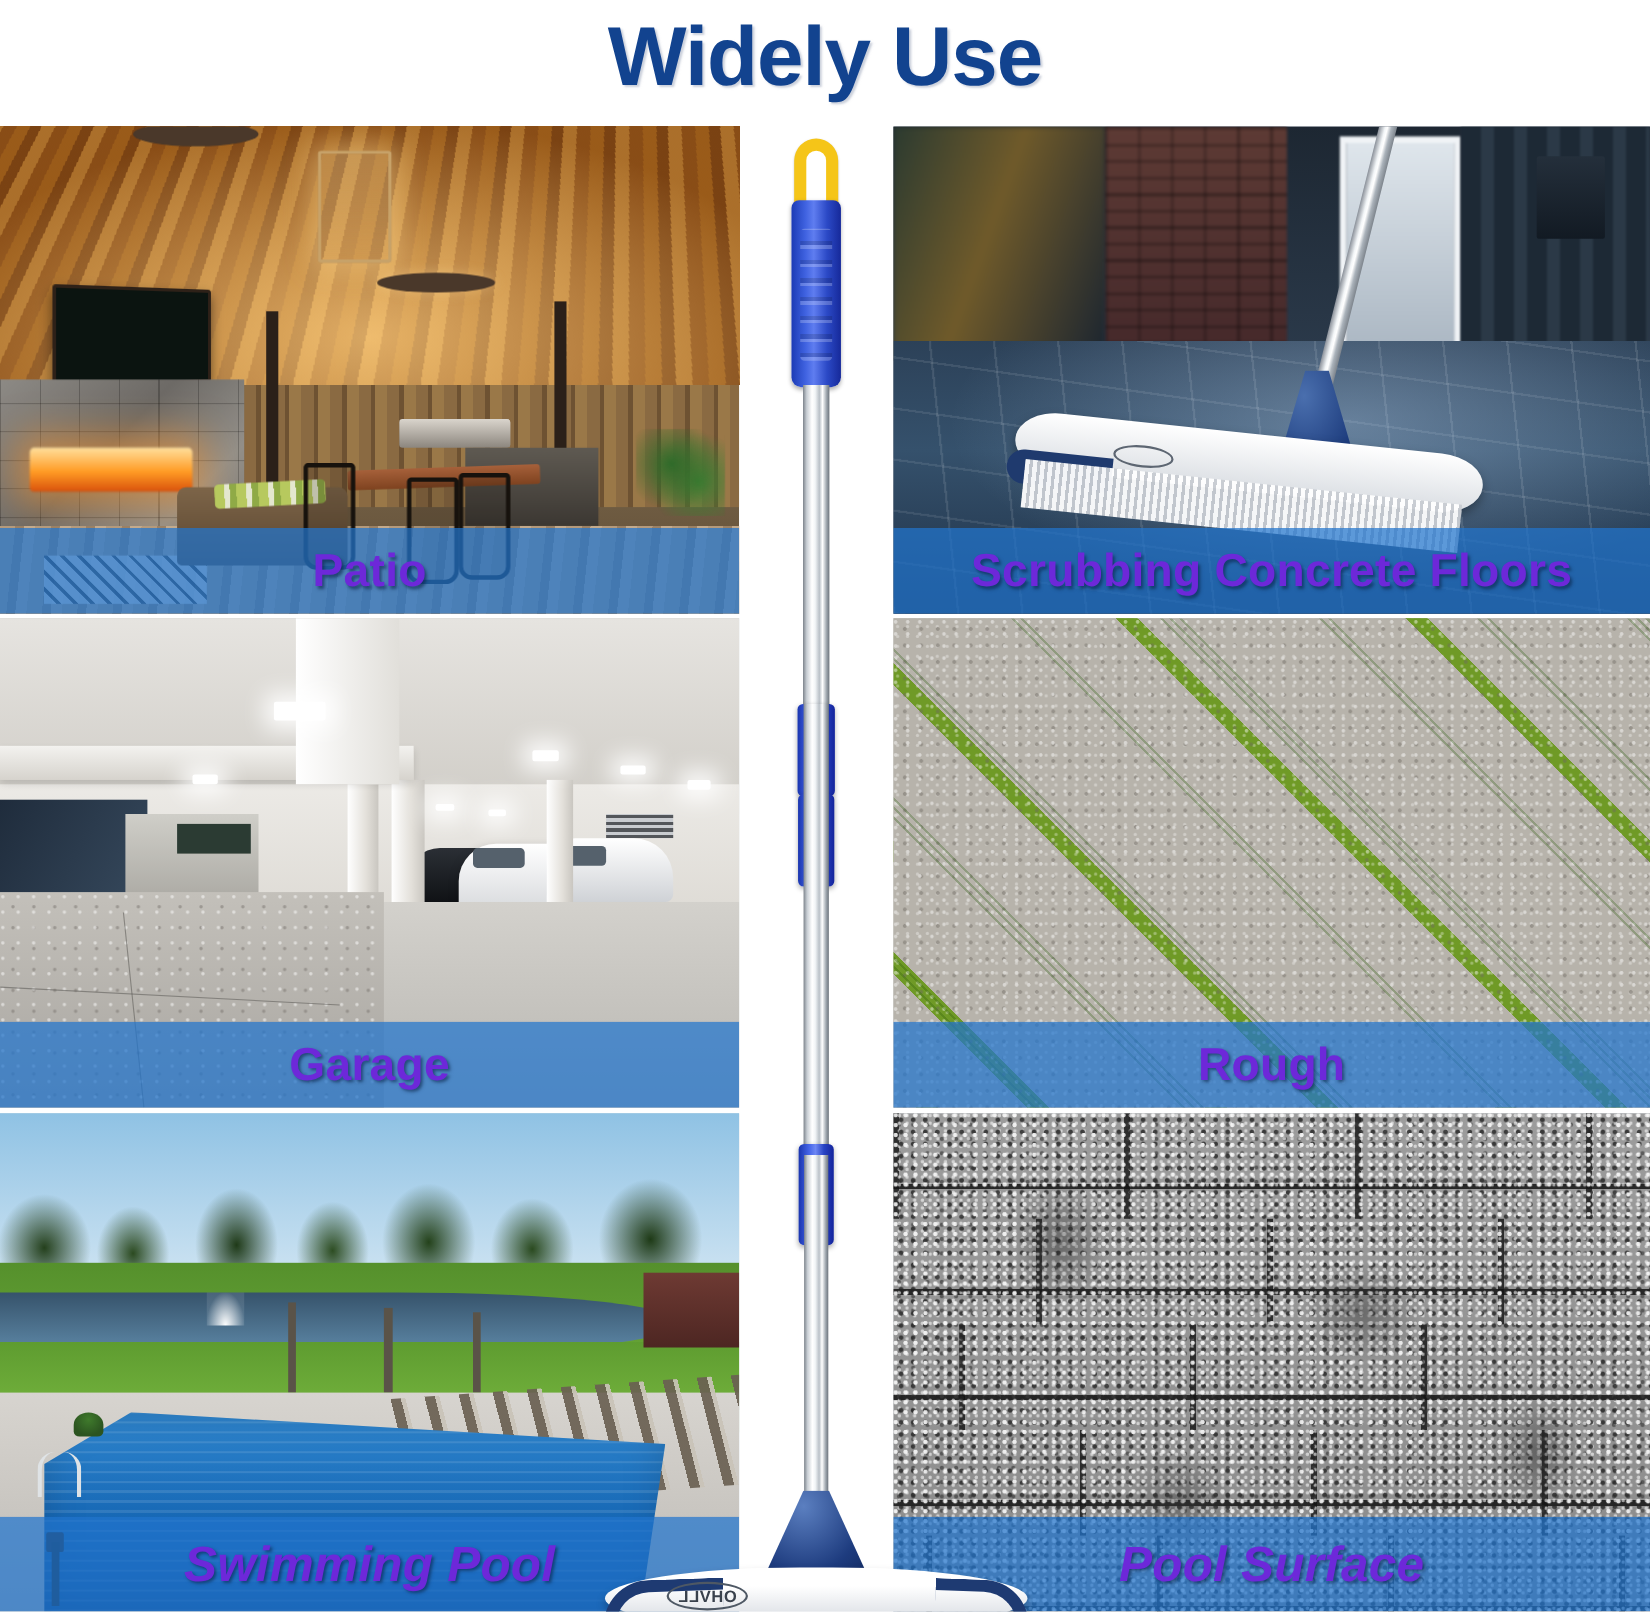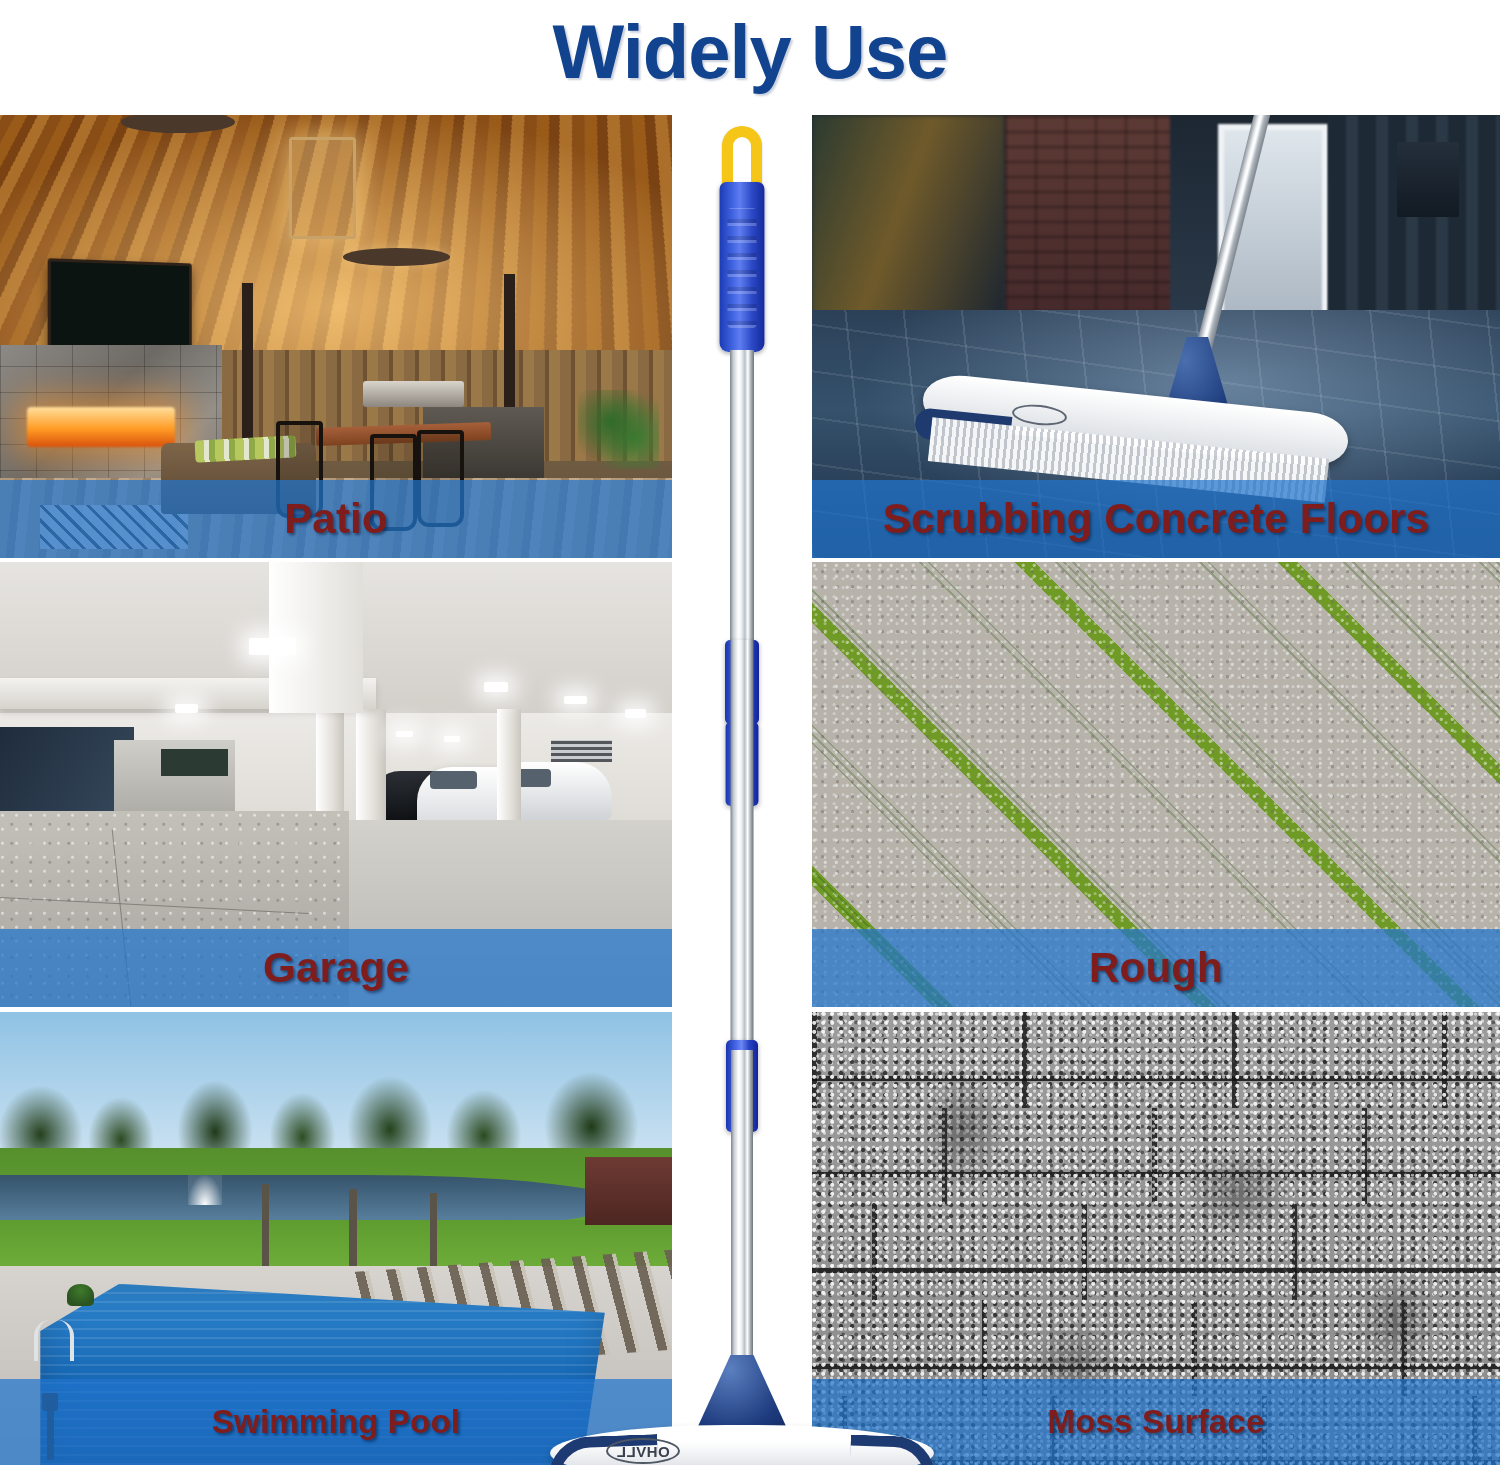--- a/index.html
+++ b/index.html
@@ -33,25 +33,25 @@
 
   
   .capband {
     position: absolute; left: 0; right: 0; bottom: 0;
     height: 78px;
     background: rgba(33,117,205,.72);
     display: flex; align-items: center; justify-content: center;
   }
   .r3 .capband { height: 86px; }
   .captxt {
-    color: #7f1d1d; font-weight: bold; font-size: 42px;
+    color: #6d28d9; font-weight: bold; font-size: 42px;
     text-shadow: 2px 2px 3px rgba(10,35,70,.6);
     letter-spacing: .2px; white-space: nowrap;
   }
-  .r3 .captxt { font-size: 33px; }
+  .r3 .captxt { font-size: 45px; font-style: italic; }
 
   
   .patio { background: linear-gradient(#3a2a1a, #201610); }
   .pat-ceil {
     position:absolute; left:-4%; top:-2%; width:108%; height:48%;
     background:
       repeating-linear-gradient(102deg, #b9701f 0 12px, #8f4f16 12px 22px, #d08b36 22px 34px, #a35d1b 34px 46px),
       #a05a18;
     transform: perspective(420px) rotateX(22deg);
     transform-origin: 50% 0%;
@@ -659,21 +659,21 @@
     <div class="photo rough">
       <div class="rw-row" style="top:0px;"></div>
       <div class="rw-row" style="top:96px;  background: repeating-linear-gradient(90deg, rgba(18,18,18,.8) 0 5px, transparent 5px 210px); margin-left:-80px;"></div>
       <div class="rw-row" style="top:192px; margin-left:60px;"></div>
       <div class="rw-row" style="top:288px; margin-left:-40px;"></div>
       <div class="rw-row" style="top:384px; margin-left:30px;"></div>
       <div class="rw-tex"></div>
       <div class="rw-blotch"></div>
     </div>
     <div class="capband">
-      <span class="captxt">Moss Surface</span>
+      <span class="captxt">Pool Surface</span>
     </div>
   </div>
 
   <div class="product">
     <div class="pr-white"></div>
     <div class="loop"></div>
     <div class="grip"></div>
     <div class="shaft s1"></div>
     <div class="collar c1"></div>
     <div class="collar c2"></div>

